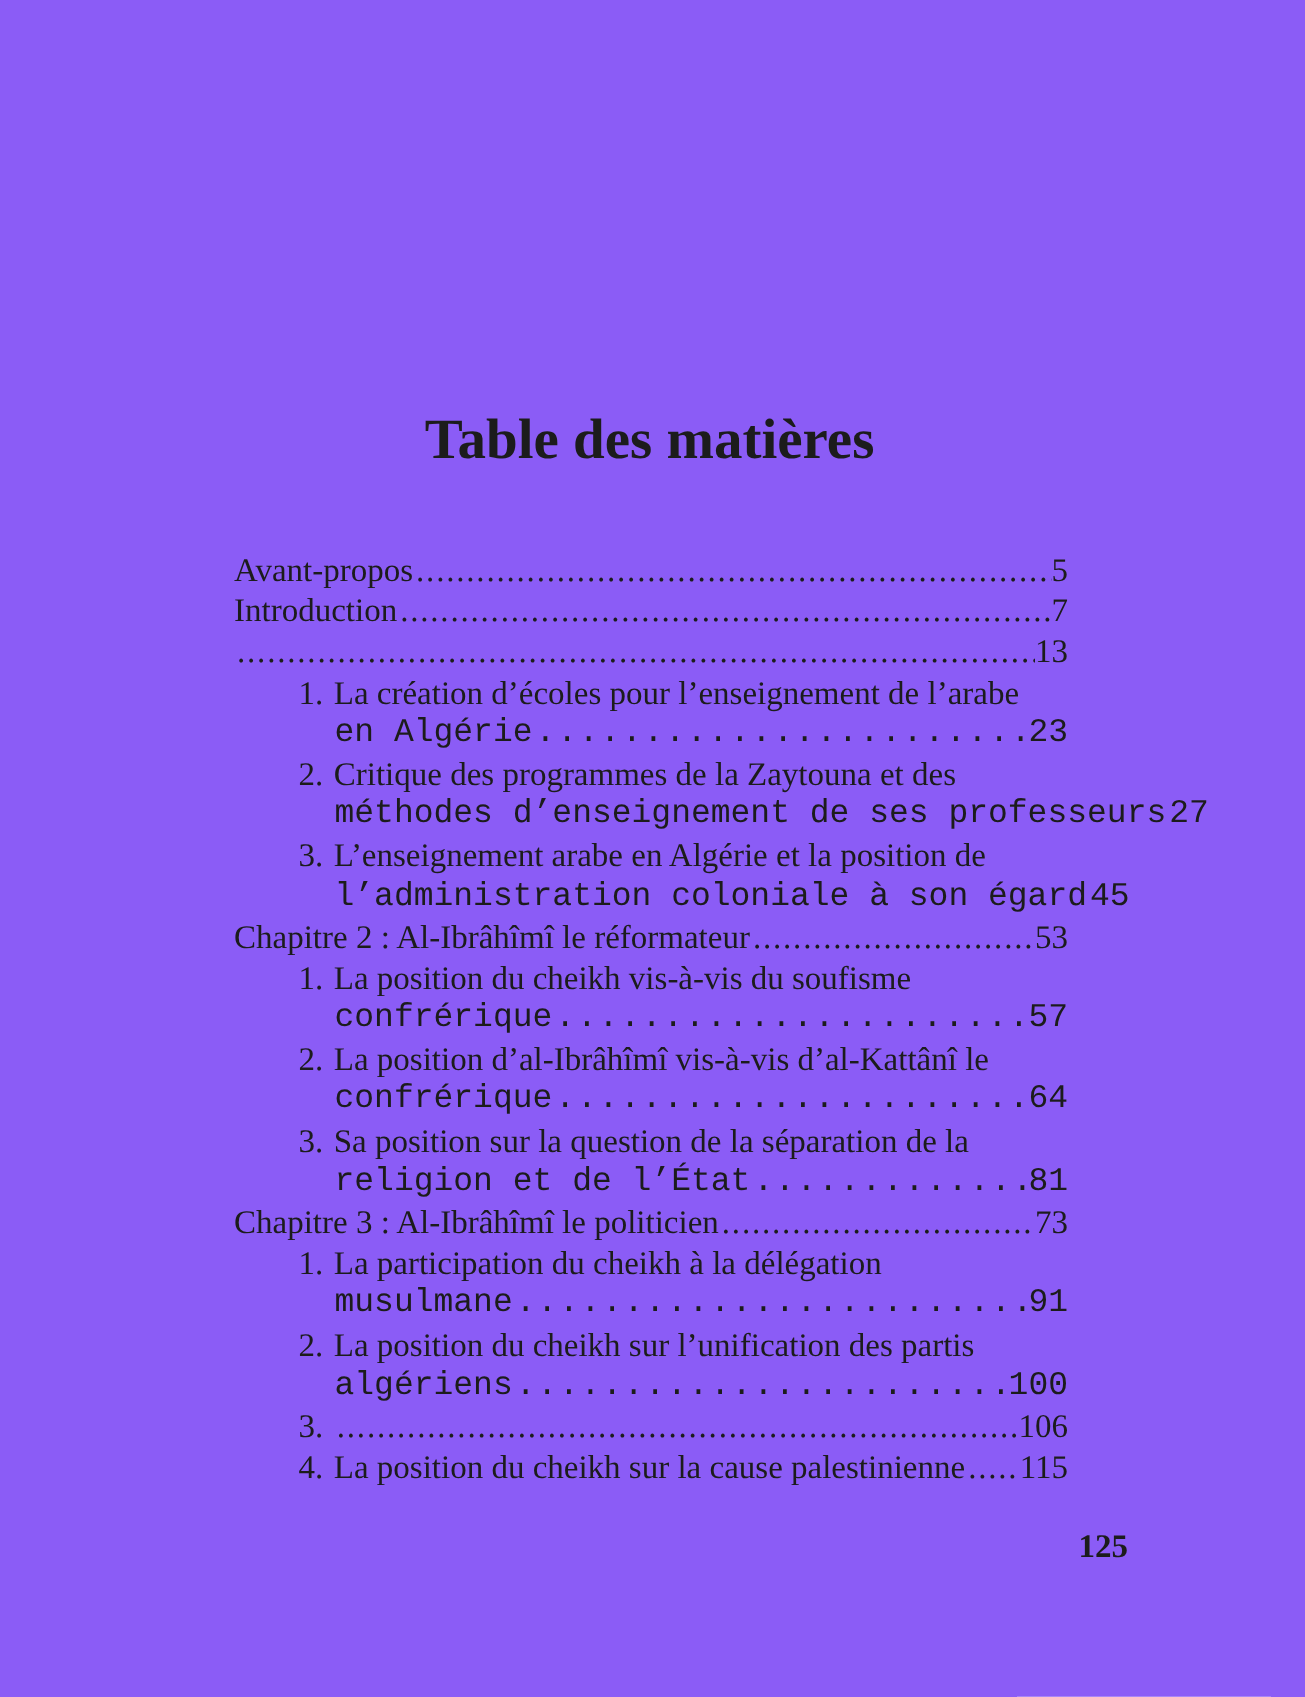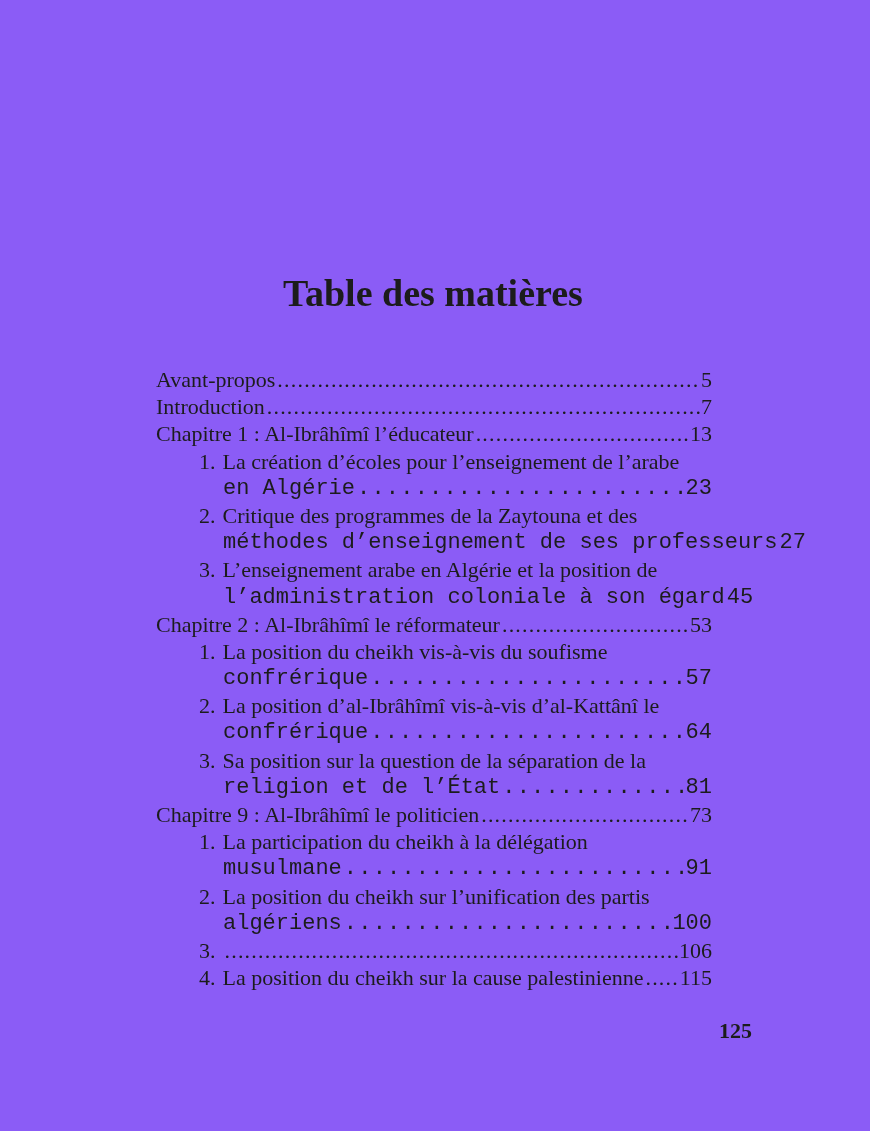--- a/index.html
+++ b/index.html
@@ -91,21 +91,20 @@
       <span class="pnum">5</span>
     </div>
 
     <div class="row top">
       <span class="label">Introduction</span>
       <span class="leader"></span>
       <span class="pnum">7</span>
     </div>
 
     <div class="row top">
-      <span class="label">Chapitre 1 : Al-Ibrâhîmî l’éducateur</span>
       <span class="leader"></span>
       <span class="pnum">13</span>
     </div>
 
     <div class="row sub">
       <span class="num">1.</span>
       <span class="label">La création d’écoles pour l’enseignement de l’arabe</span>
     </div>
     <div class="row cont">
       <span class="label">en Algérie</span>
@@ -163,21 +162,21 @@
       <span class="num">3.</span>
       <span class="label">Sa position sur la question de la séparation de la</span>
     </div>
     <div class="row cont">
       <span class="label">religion et de l’État</span>
       <span class="leader"></span>
       <span class="pnum">81</span>
     </div>
 
     <div class="row top">
-      <span class="label">Chapitre 9 : Al-Ibrâhîmî le politicien</span>
+      <span class="label">Chapitre 3 : Al-Ibrâhîmî le politicien</span>
       <span class="leader"></span>
       <span class="pnum">73</span>
     </div>
 
     <div class="row sub">
       <span class="num">1.</span>
       <span class="label">La participation du cheikh à la délégation</span>
     </div>
     <div class="row cont">
       <span class="label">musulmane</span>

